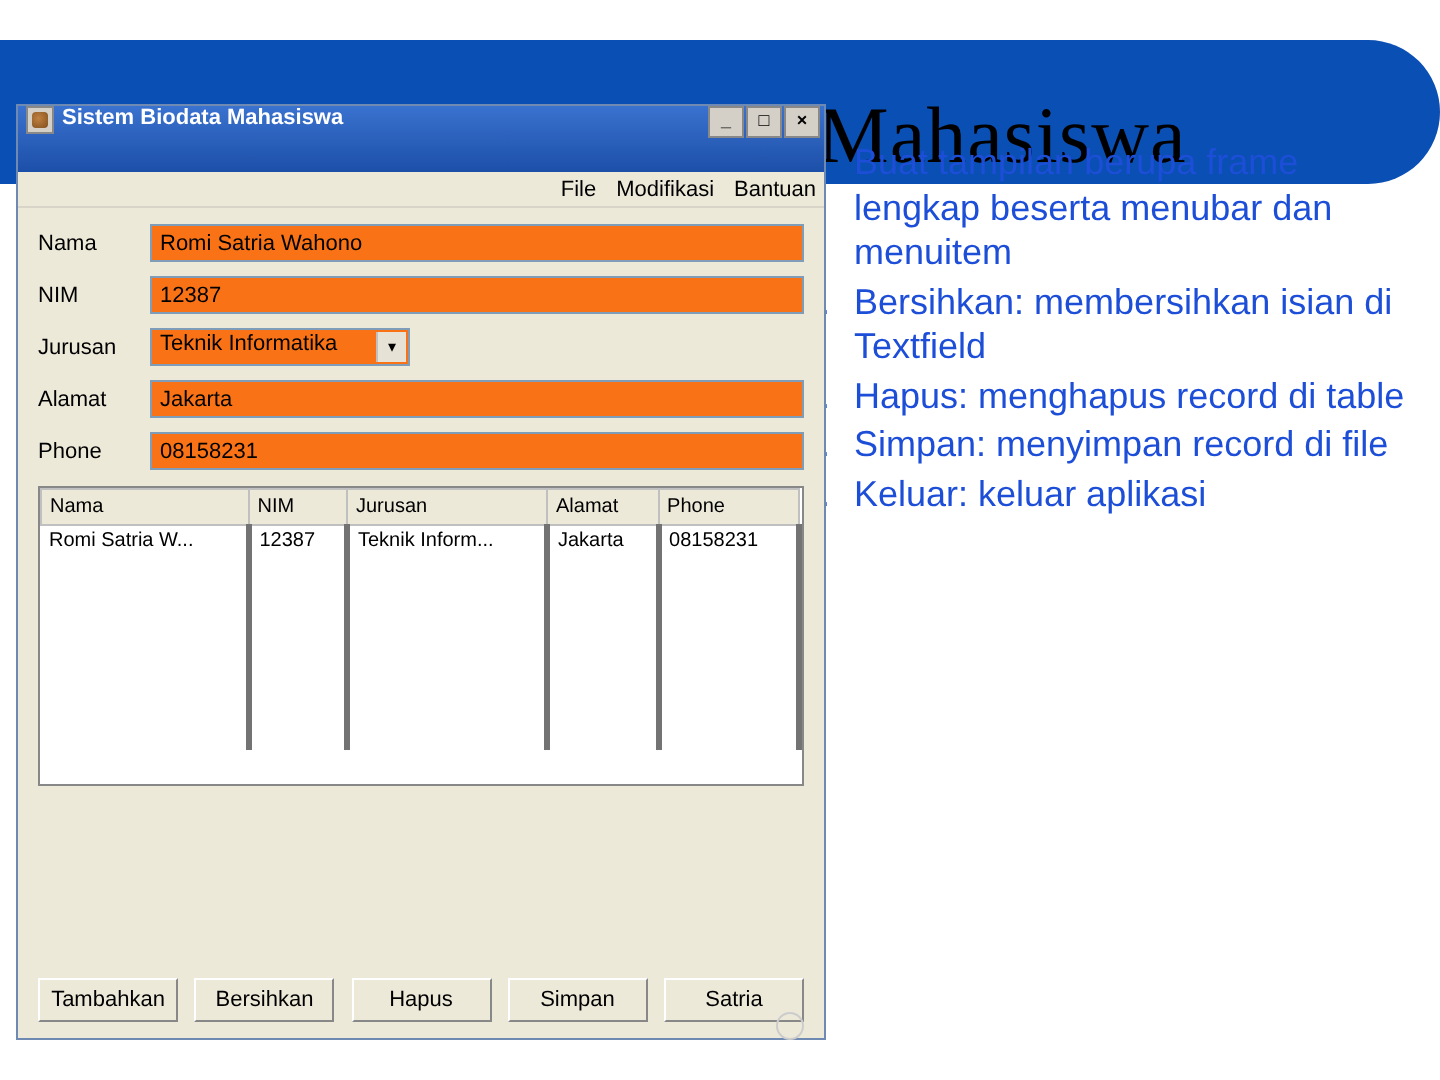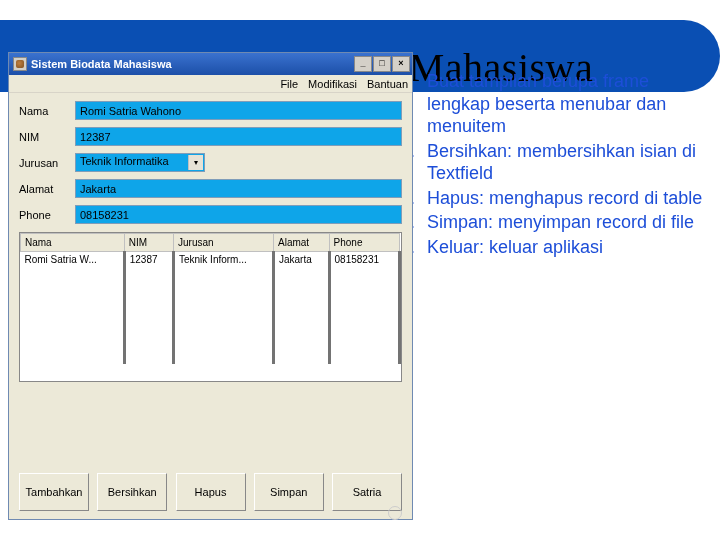--- a/index.html
+++ b/index.html
@@ -57,25 +57,25 @@
     left: 8px;
     width: 405px;
     height: 468px;
     border: 1px solid #6f8ab2;
     background: #ece9d8;
     display: flex;
     flex-direction: column;
     font-size: 11px;
   }
   .titlebar {
-    height: 22px;
+    height: 33px;
     background: linear-gradient(#3a72cf, #1c4fa8);
     color: #fff;
     display: flex;
-    align-items: center;
+    align-items: flex-start;
     padding: 0 2px 0 4px;
     font-weight: bold;
     font-size: 11px;
   }
   .titlebar .sysicon {
     width: 14px; height: 14px;
     background: #d4d0c8;
     border: 1px solid #888;
     margin-right: 4px;
     position: relative;
@@ -118,21 +118,21 @@
     display: grid;
     grid-template-columns: 56px 1fr;
     row-gap: 7px;
     align-items: center;
     font-size: 11px;
   }
   .form-area label { color: #000; }
   .form-area input.tf, .form-area .combo {
     height: 19px;
     border: 1px solid #7f9db9;
-    background: #0ea5e9;
+    background: #f97316;
     font-size: 11px;
     padding: 1px 4px;
     font-family: inherit;
   }
   .combo {
     display: flex;
     align-items: flex-start;
     width: 130px;
     position: relative;
     padding-right: 18px;
@@ -182,21 +182,21 @@
 
   .button-row {
     display: flex;
     justify-content: space-between;
     padding: 6px 10px 8px 10px;
     margin-top: auto;
     border-top: 0;
   }
   .button-row button {
     width: 70px;
-    height: 38px;
+    height: 22px;
     font-size: 11px;
     font-family: inherit;
     background: #ece9d8;
     border: 1px solid #888;
     border-top-color: #fff;
     border-left-color: #fff;
     cursor: default;
   }
 
   .corner-accent {

